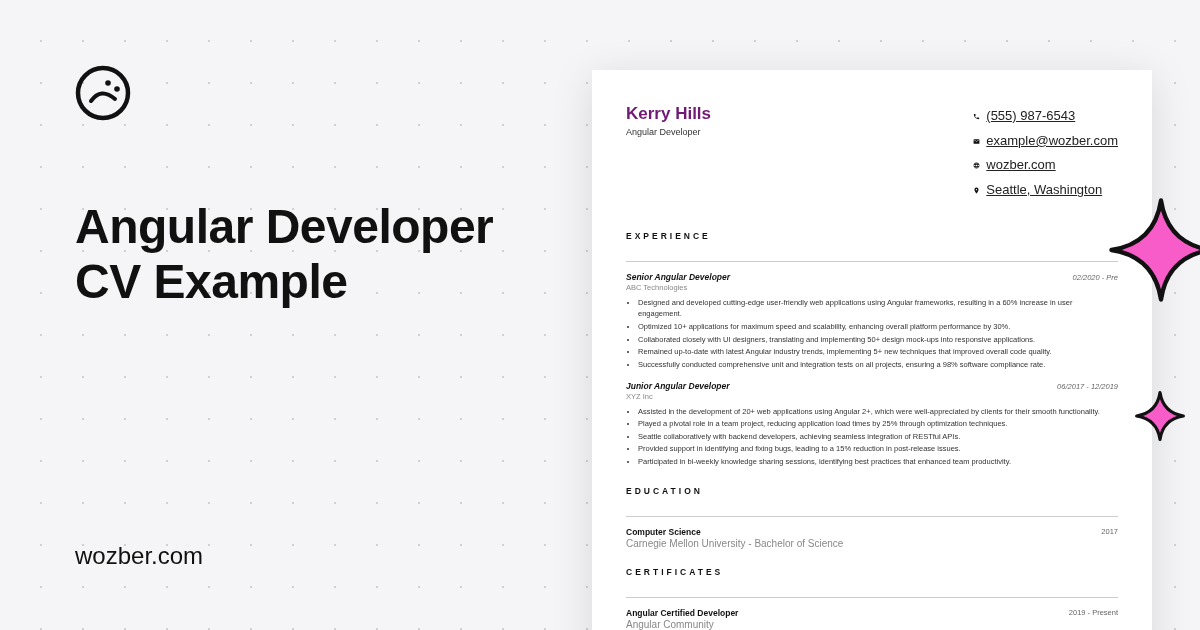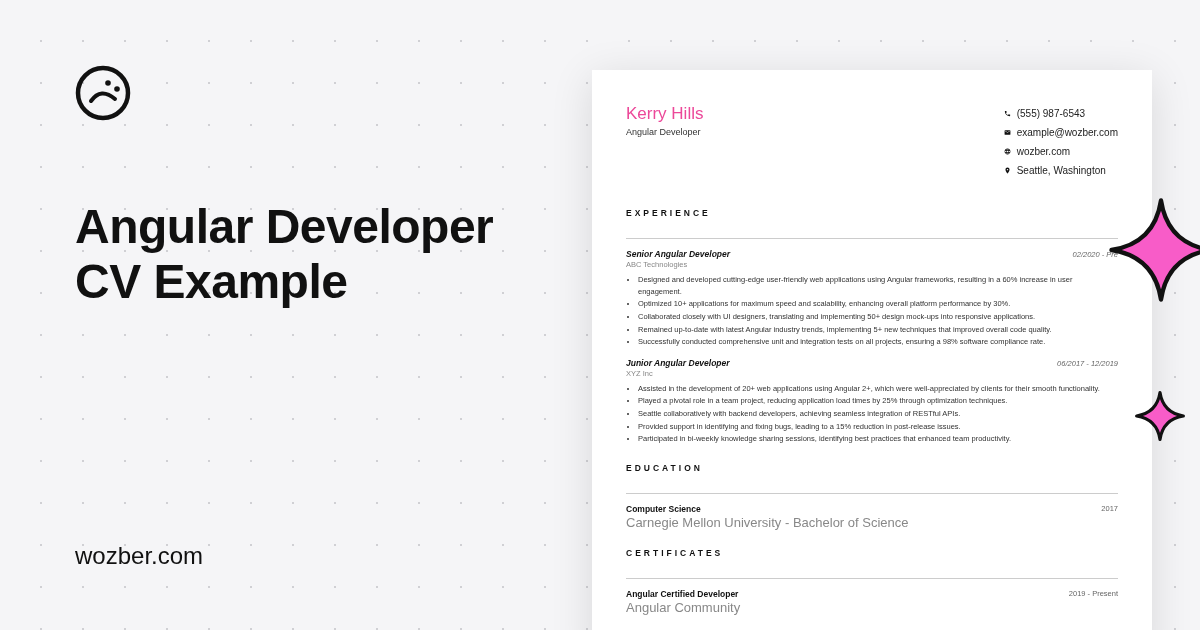--- a/index.html
+++ b/index.html
@@ -55,32 +55,33 @@
   height: 590px;
   overflow: hidden;
 }
 .resume-header {
   display: flex;
   justify-content: space-between;
   margin-bottom: 28px;
 }
 .name {
   font-size: 17px;
-  font-weight: 400;
-  color: #ec4899;
+  font-weight: 700;
+  color: #701a75;
 }
 .role {
   font-size: 9px;
   color: #333;
   margin-top: 3px;
 }
 .contacts {
-  font-size: 10px;
+  font-size: 13px;
   color: #222;
   line-height: 1.9;
+  text-decoration: underline;
 }
 .contact-row {
   display: flex;
   align-items: center;
   gap: 6px;
 }
 .contact-row svg { width: 7px; height: 7px; flex-shrink: 0; }
 .section-title {
   font-size: 8.5px;
   font-weight: 700;
@@ -123,21 +124,21 @@
   line-height: 1.55;
   margin-bottom: 1px;
 }
 .edu-row {
   display: flex;
   justify-content: space-between;
   text-align: center;
 }
 .edu-title { font-size: 8.5px; font-weight: 700; color: #111; }
 .edu-year { font-size: 7.5px; color: #666; }
-.edu-school { font-size: 13px; color: #888; margin-top: 1px; }
+.edu-school { font-size: 10px; color: #888; margin-top: 1px; }
 .sparkle {
   position: absolute;
 }
 .sparkle-lg { right: -16px; top: 195px; }
 .sparkle-sm { right: 14px; top: 390px; }
 </style>
 </head>
 <body>
 
 <div class="dots"></div>

